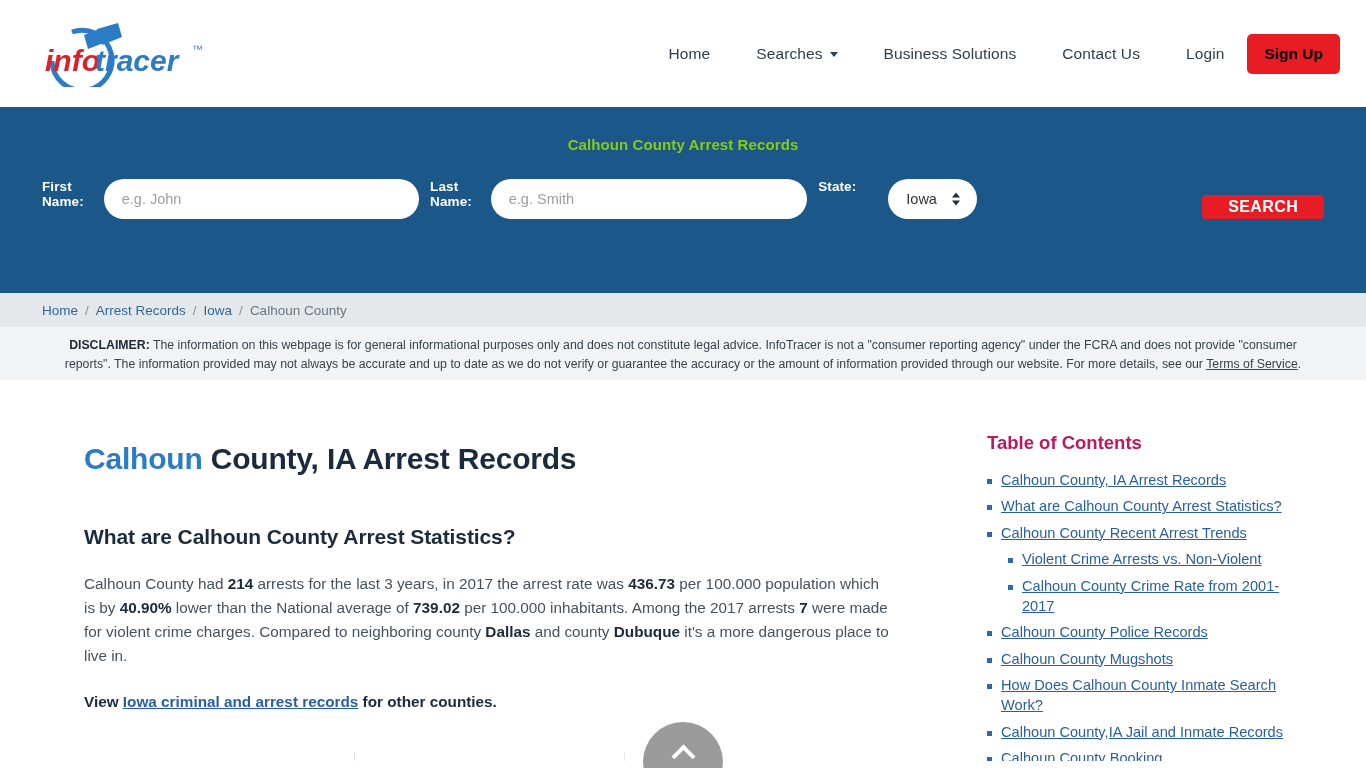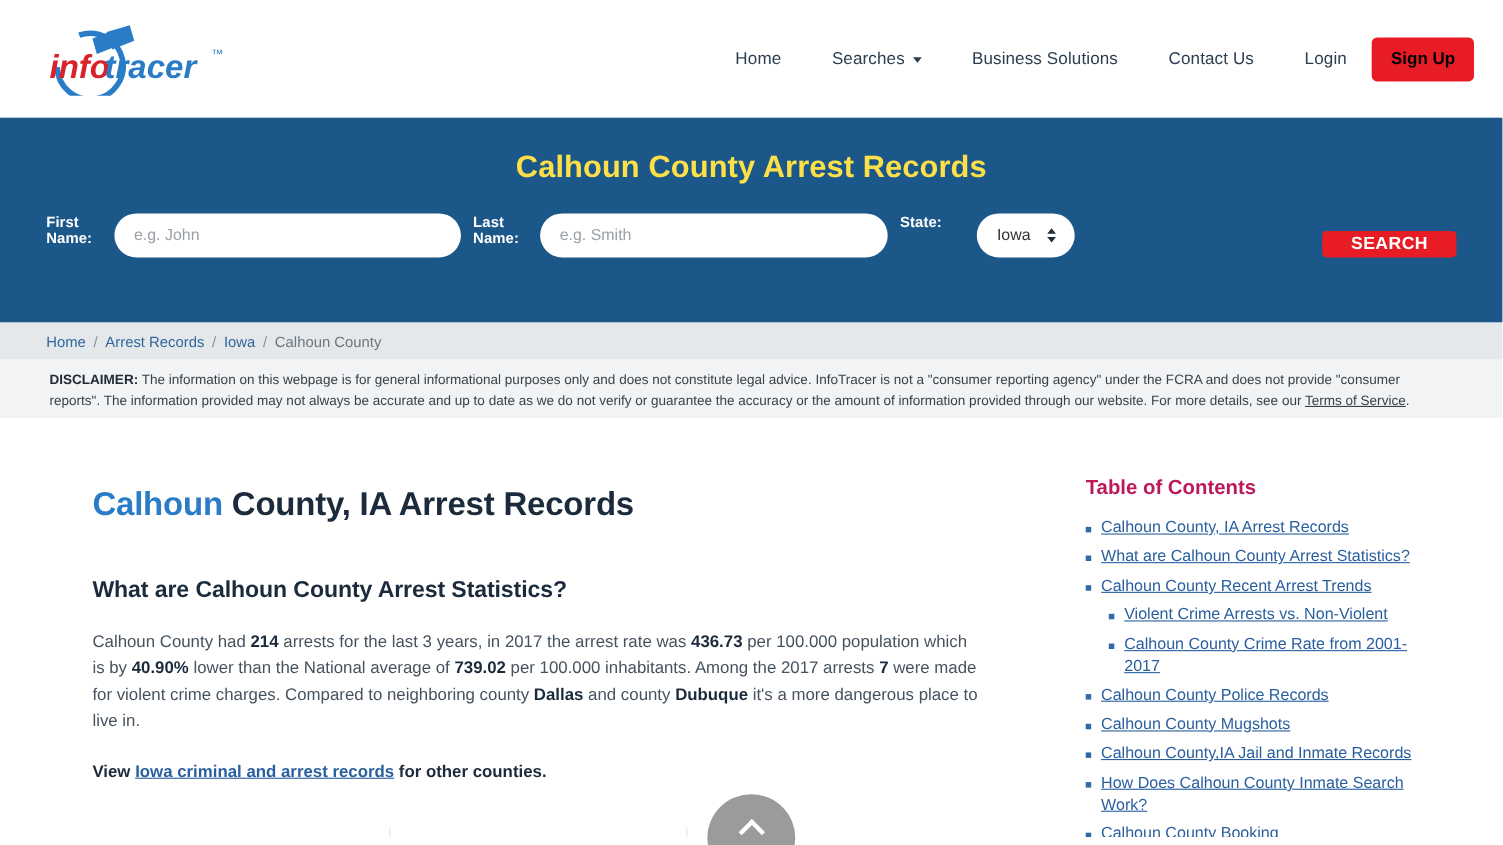--- a/index.html
+++ b/index.html
@@ -54,22 +54,22 @@
   }
 
   
   .search-banner {
     background: #1b5789;
     height: 186px;
     padding: 0 42px;
     position: relative;
   }
   .banner-title {
-    color: #fde047;
-    font-size: 28px;
+    color: #84cc16;
+    font-size: 15px;
     font-weight: bold;
     text-align: center;
     padding-top: 29px;
     letter-spacing: .1px;
   }
   .search-form {
     display: flex;
     align-items: flex-end;
     margin-top: 26px;
     gap: 11px;
@@ -131,20 +131,21 @@
     font-size: 13.5px;
   }
   .bc-link { color: #30679c; text-decoration: none; }
   .bc-sep { color: #8a9199; margin: 0 7px; }
   .bc-current { color: #6b7680; }
 
   
   .disclaimer-bar {
     background: #f2f3f5;
     padding: 9px 45px 11px 45px;
+    text-align: center;
     font-size: 12.3px;
     line-height: 1.52;
     color: #39424b;
     height: 53px;
   }
   .disclaimer-bar b { font-weight: bold; color: #202b36; }
   .tos-link { color: #39424b; text-decoration: underline; }
 
   
   .page-body {
@@ -410,25 +411,25 @@
       <li class="toc-item">
         <span class="toc-bullet"></span>
         <a class="toc-link" href="#">Calhoun County Police Records</a>
       </li>
       <li class="toc-item">
         <span class="toc-bullet"></span>
         <a class="toc-link" href="#">Calhoun County Mugshots</a>
       </li>
       <li class="toc-item">
         <span class="toc-bullet"></span>
+        <a class="toc-link" href="#">How Does Calhoun County Inmate Search Work?</a>
+      </li>
+      <li class="toc-item">
+        <span class="toc-bullet"></span>
         <a class="toc-link" href="#">Calhoun County,IA Jail and Inmate Records</a>
-      </li>
-      <li class="toc-item">
-        <span class="toc-bullet"></span>
-        <a class="toc-link" href="#">How Does Calhoun County Inmate Search Work?</a>
       </li>
       <li class="toc-item">
         <span class="toc-bullet"></span>
         <a class="toc-link" href="#">Calhoun County Booking</a>
       </li>
     </ul>
   </aside>
 </div>
 
 <button class="scroll-top">

